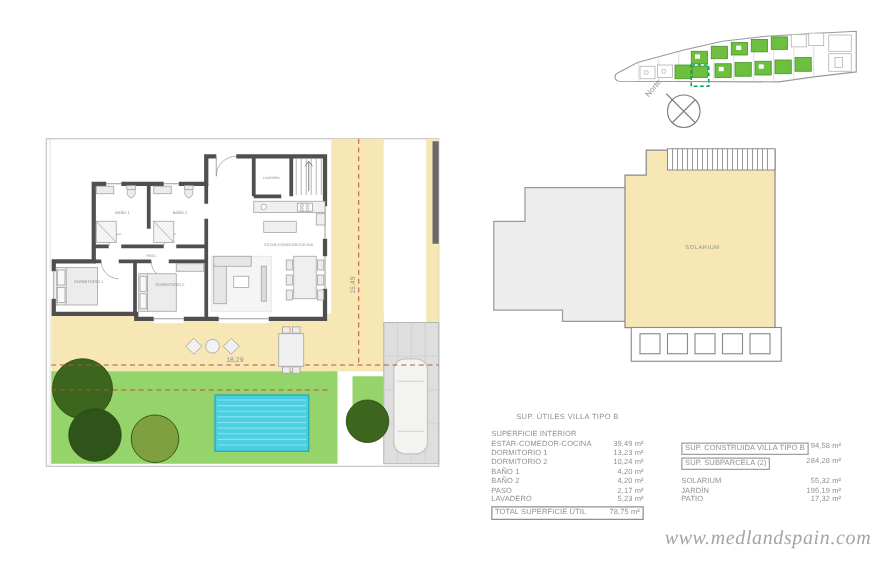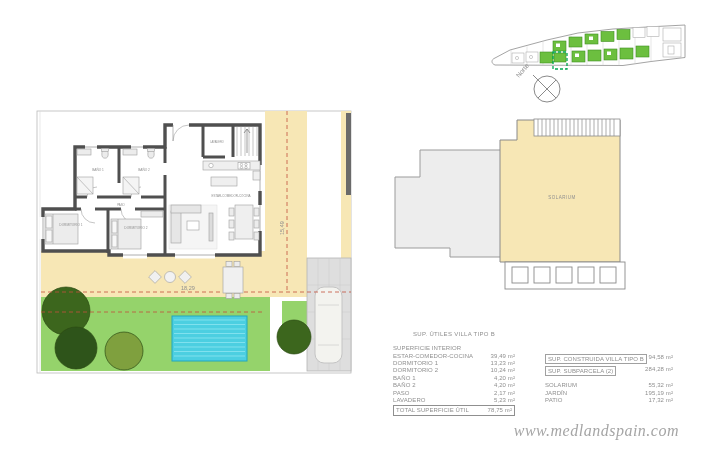--- a/index.html
+++ b/index.html
@@ -10,21 +10,21 @@
   .tbl{position:absolute;color:#8f8f8f;font-size:6px;line-height:6.6px;letter-spacing:.1px;}
   .t-title{text-align:center;margin-bottom:7px;letter-spacing:.3px;white-space:nowrap;}
   .row{display:flex;justify-content:space-between;margin-bottom:.8px;white-space:nowrap;}
   .row-hdr{margin-bottom:1.5px;white-space:nowrap;}
   .total-row{display:flex;justify-content:space-between;border:1px solid #8f8f8f;
              padding:1px 2px;margin-top:1.5px;white-space:nowrap;}
   .row-boxed{display:flex;justify-content:space-between;align-items:flex-start;
              margin-bottom:2.5px;white-space:nowrap;}
   .boxed{border:1px solid #a0a0a0;padding:.5px 2px;}
   .sp{height:4px;}
-  .watermark{position:absolute;right:26px;top:422px;font-family:"Liberation Serif",serif;
+  .watermark{position:absolute;right:8px;top:422px;font-family:"Liberation Serif",serif;
              font-style:italic;font-size:16px;color:#a5a5a5;letter-spacing:.5px;}
 </style>
 </head>
 <body>
 
 <svg class="plan-svg" style="left:483px;top:16px;" width="205" height="95" viewBox="0 0 205 95">
 
   <path d="M12,42 C8,43.5 8,47.5 12,49 L140,49.5 L168,45.5 L202,41.5 L202,9 L164,11 L130,13 L95,17 L64,24 L27,34 Z" fill="#ffffff" stroke="#9a9a9a" stroke-width="0.9"></path>
 
   <g stroke="#cccccc" stroke-width="0.5">

